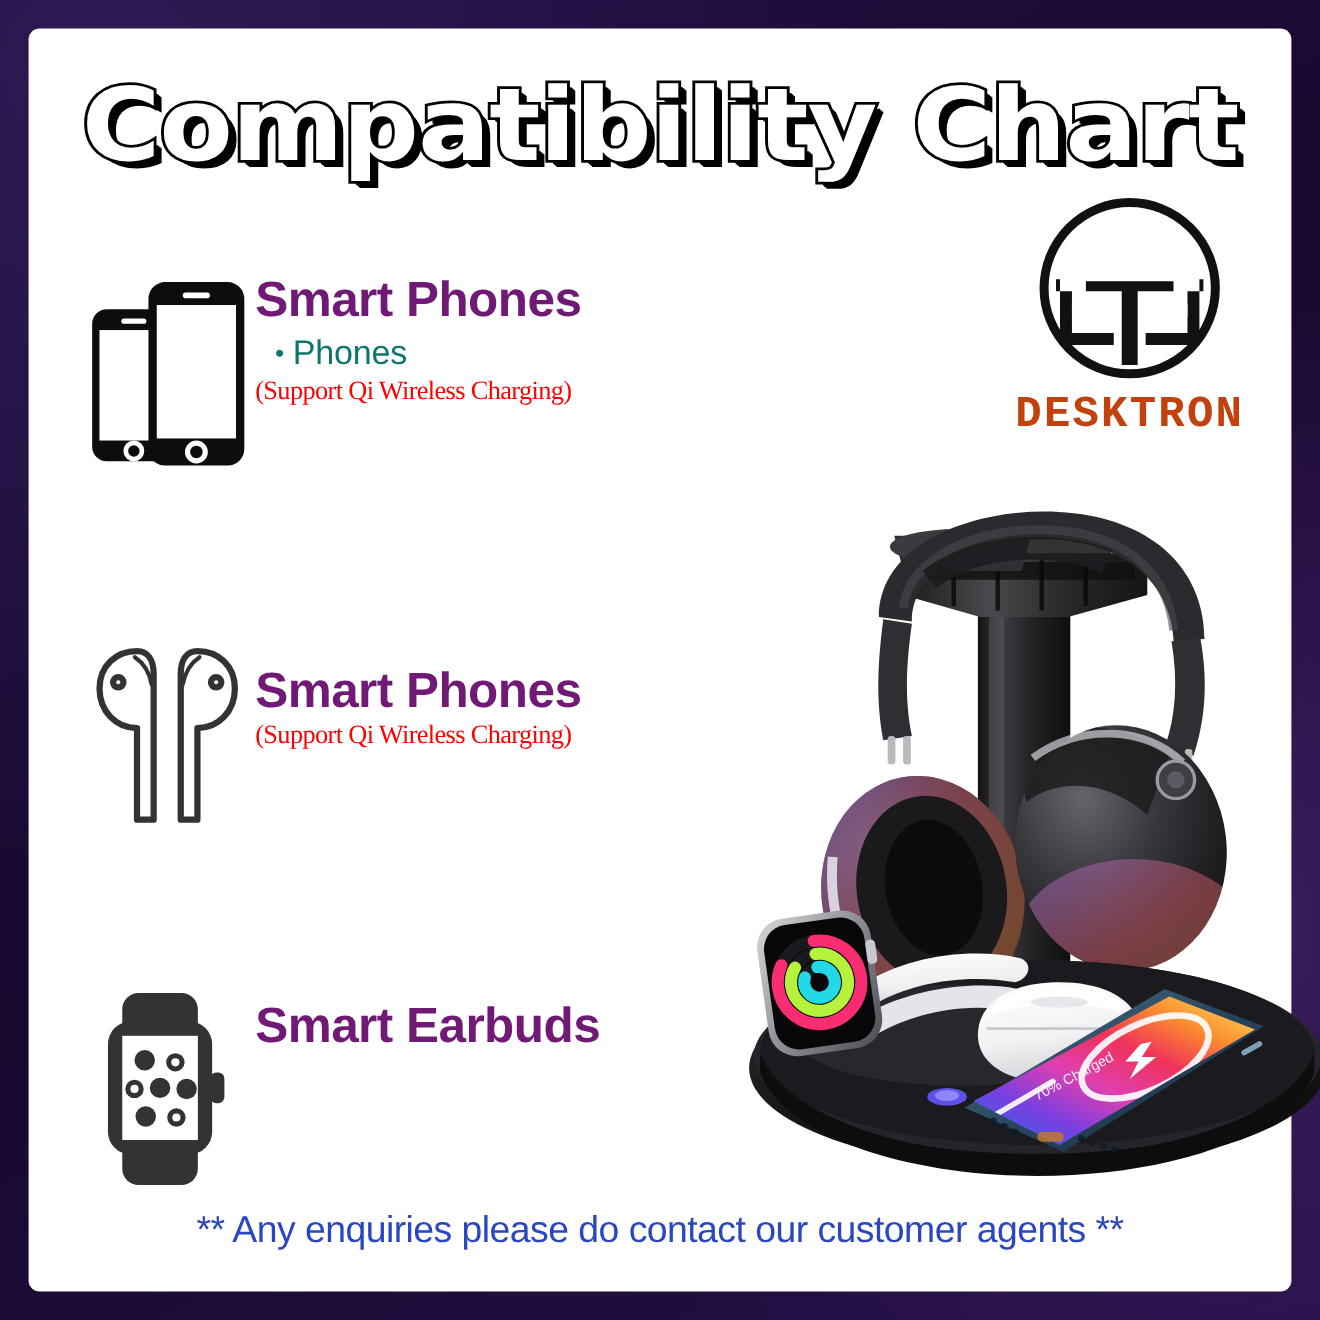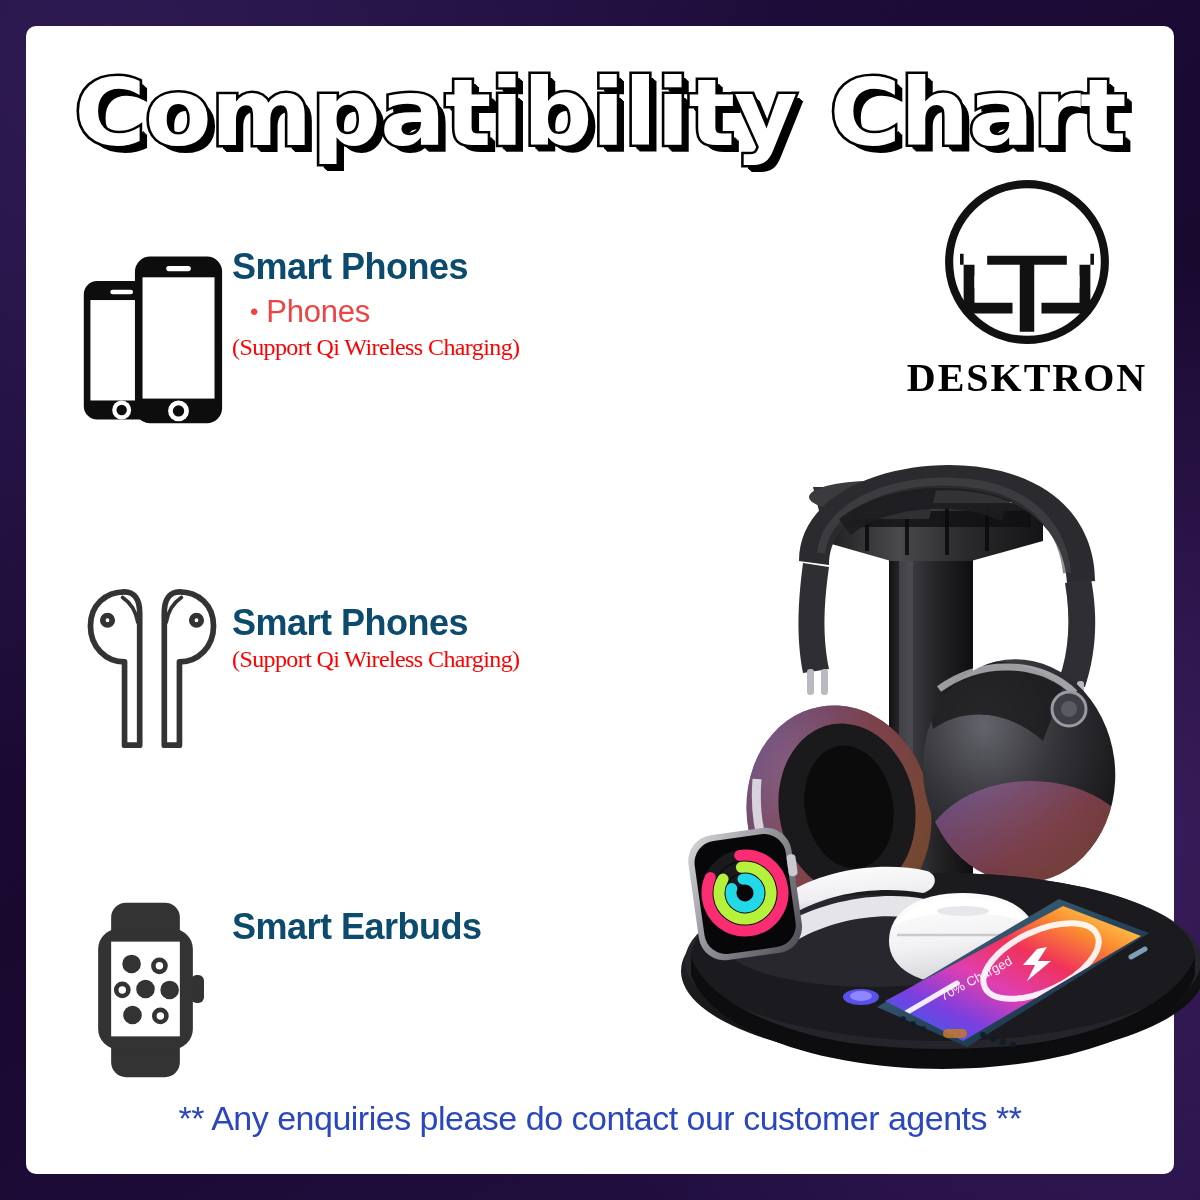--- a/index.html
+++ b/index.html
@@ -62,30 +62,30 @@
   #row-earbuds .icon-box { height:165px; }
   #row-watches .icon-box { height:185px; }
 
   .texts { padding-top:4px; }
   #row-earbuds .texts { padding-top:18px; }
   #row-watches .texts { padding-top:12px; }
 
   .heading {
     font-family:"Liberation Sans", sans-serif;
     font-weight:700;
-    font-size:36px;
-    color:#0c4a6e;
+    font-size:45px;
+    color:#701a75;
     line-height:1.05;
     letter-spacing:-0.5px;
     white-space:nowrap;
   }
   .bullet {
     font-family:"Liberation Sans", sans-serif;
     font-size:31px;
-    color:#ef4444;
+    color:#0f766e;
     margin-top:8px;
     margin-left:18px;
     white-space:nowrap;
     letter-spacing:-0.2px;
   }
   .bullet .dot { font-size:24px; vertical-align:2px; margin-right:8px; }
   .note {
     font-family:Liberation Serif, serif;
     font-size:24px;
     color:#ff0000;
@@ -93,25 +93,25 @@
     white-space:nowrap;
     letter-spacing:-0.6px;
   }
 
   
   #logo {
     position:absolute; right:22px; top:150px;
     width:250px; text-align:center;
   }
   #logo-word {
-    font-family:Liberation Serif, serif;
+    font-family:Liberation Mono, monospace;
     font-weight:700;
     font-size:40px;
     letter-spacing:2px;
-    color:#000000;
+    color:#c2410c;
     margin-top:2px;
   }
 
   
   #footer {
     position:absolute; left:0; right:0; bottom:36px;
     text-align:center;
     font-family:Liberation Sans, sans-serif;
     font-size:34px;
     color:#2a47c0;

